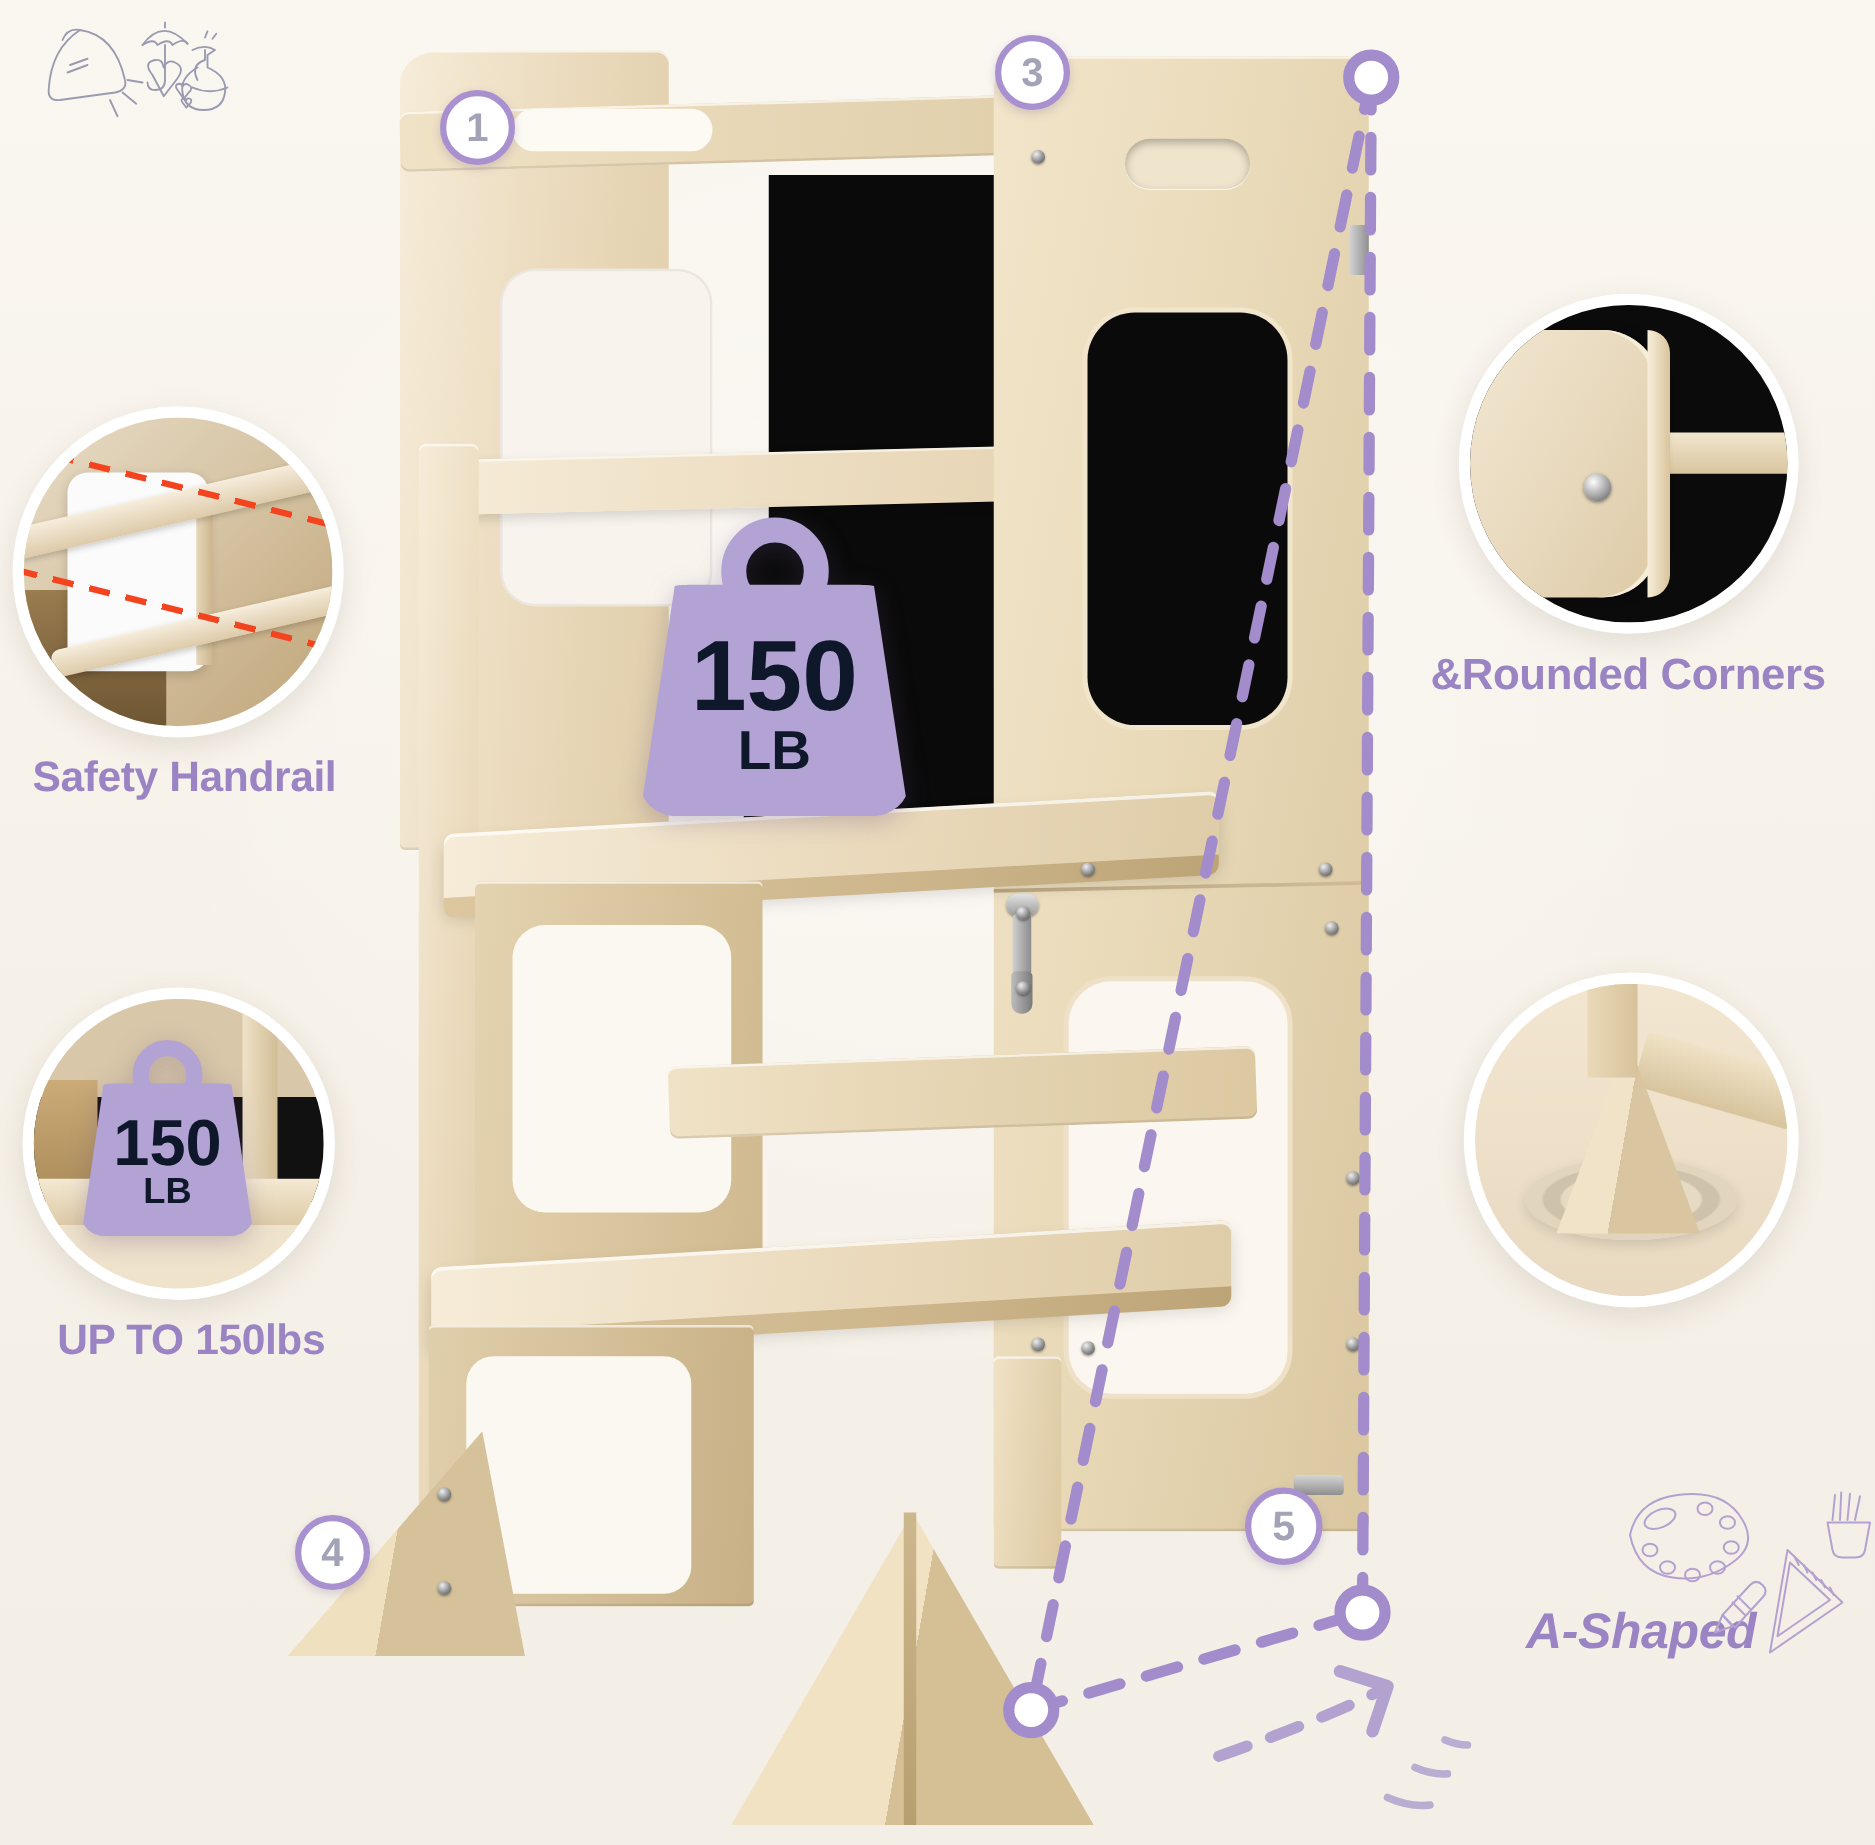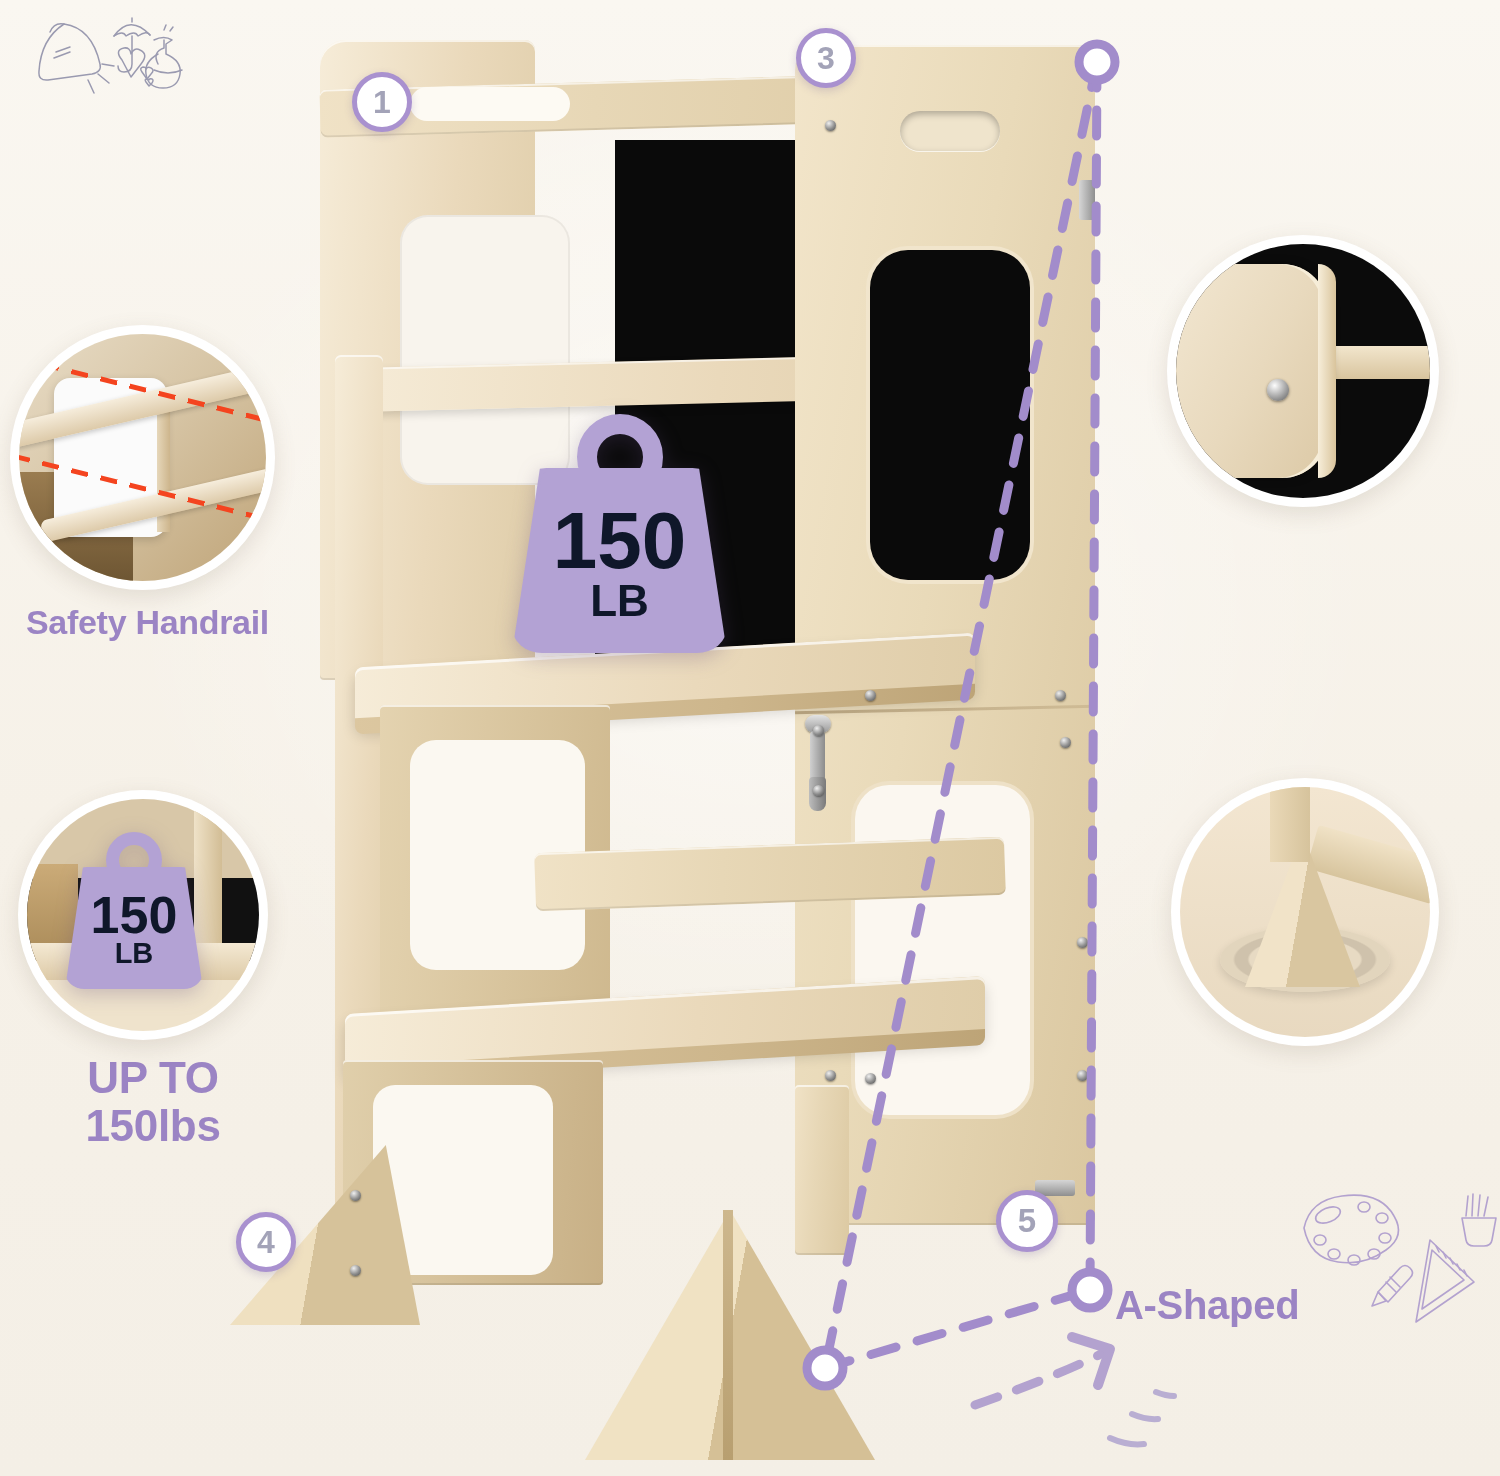--- a/index.html
+++ b/index.html
@@ -318,52 +318,53 @@
         <div class="ph w-shelf"></div>
         <div class="weight" style="position:absolute;left:38px;top:32px;width:138px;height:165px;">
           <div class="hook" style="border-width:13px;width:56px;height:56px;left:50%;top:1px;"></div>
           <div class="body">
             <div class="n1" style="font-size:52px;margin-top:4px;">150</div>
             <div class="n2" style="font-size:29px;">LB</div>
           </div>
         </div>
       </div>
     </div>
-    <div class="callout-label" style="font-size:44px;">UP TO 150lbs</div>
+    <div class="callout-label" style="font-size:34px;">UP TO 150lbs</div>
   </div>
 
   <div class="callout" style="left:1110px;top:235px;width:385px;">
     <div class="bubble" style="width:272px;height:272px;margin:0 auto;">
       <div class="bubble-inner">
         <div class="ph cn-bg"></div>
         <div class="ph cn-rail"></div>
         <div class="ph cn-panel"></div>
         <div class="ph cn-edge"></div>
         <div class="ph cn-screw"></div>
       </div>
     </div>
     <div class="callout-label" style="font-size:35px;">
+      <div>&amp;Rounded Corners</div>
     </div>
   </div>
 
   <div class="callout" style="left:1140px;top:778px;width:330px;">
     <div class="bubble" style="width:268px;height:268px;margin:0 auto;">
       <div class="bubble-inner">
         <div class="ph at-bg"></div>
         <div class="ph at-ripple"></div>
         <div class="ph at-arm"></div>
         <div class="ph at-foot"></div>
         <div class="ph at-leg"></div>
       </div>
     </div>
   </div>
 
   <div class="callout" style="left:1115px;top:1282px;width:380px;">
     <div class="callout-label" style="margin-top:0;text-align:left;font-size:40px;line-height:1.16;">
-      <div style="text-align:left;padding-right:90px;">A-Shaped</div>
+      <div style="text-align:right;padding-right:90px;font-style:italic;">A-Shaped</div>
     </div>
   </div>
 
   <svg class="doodle" style="left:18px;top:2px;width:220px;height:120px;" viewBox="0 0 220 120">
     <g fill="none" stroke="#9a9ab0" stroke-width="1.5" stroke-linecap="round" stroke-linejoin="round">
 
       <path d="M32 30 q4 -10 14 -8"></path>
       <path d="M46 22 q28 4 36 40 q2 8 -8 10 l-44 6 q-10 1 -9 -9 q2 -32 25 -47 z"></path>
       <path d="M38 50 l14 -5"></path>
       <path d="M36 56 l16 -6"></path>

